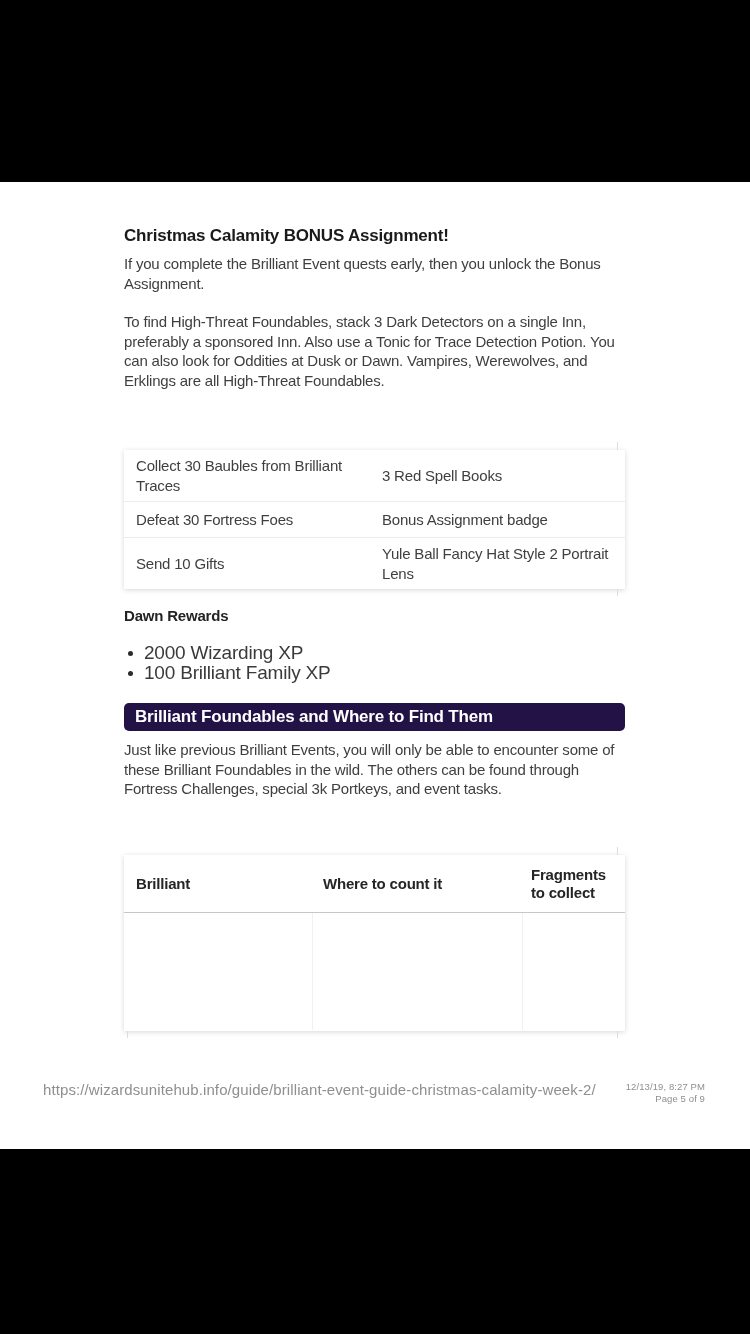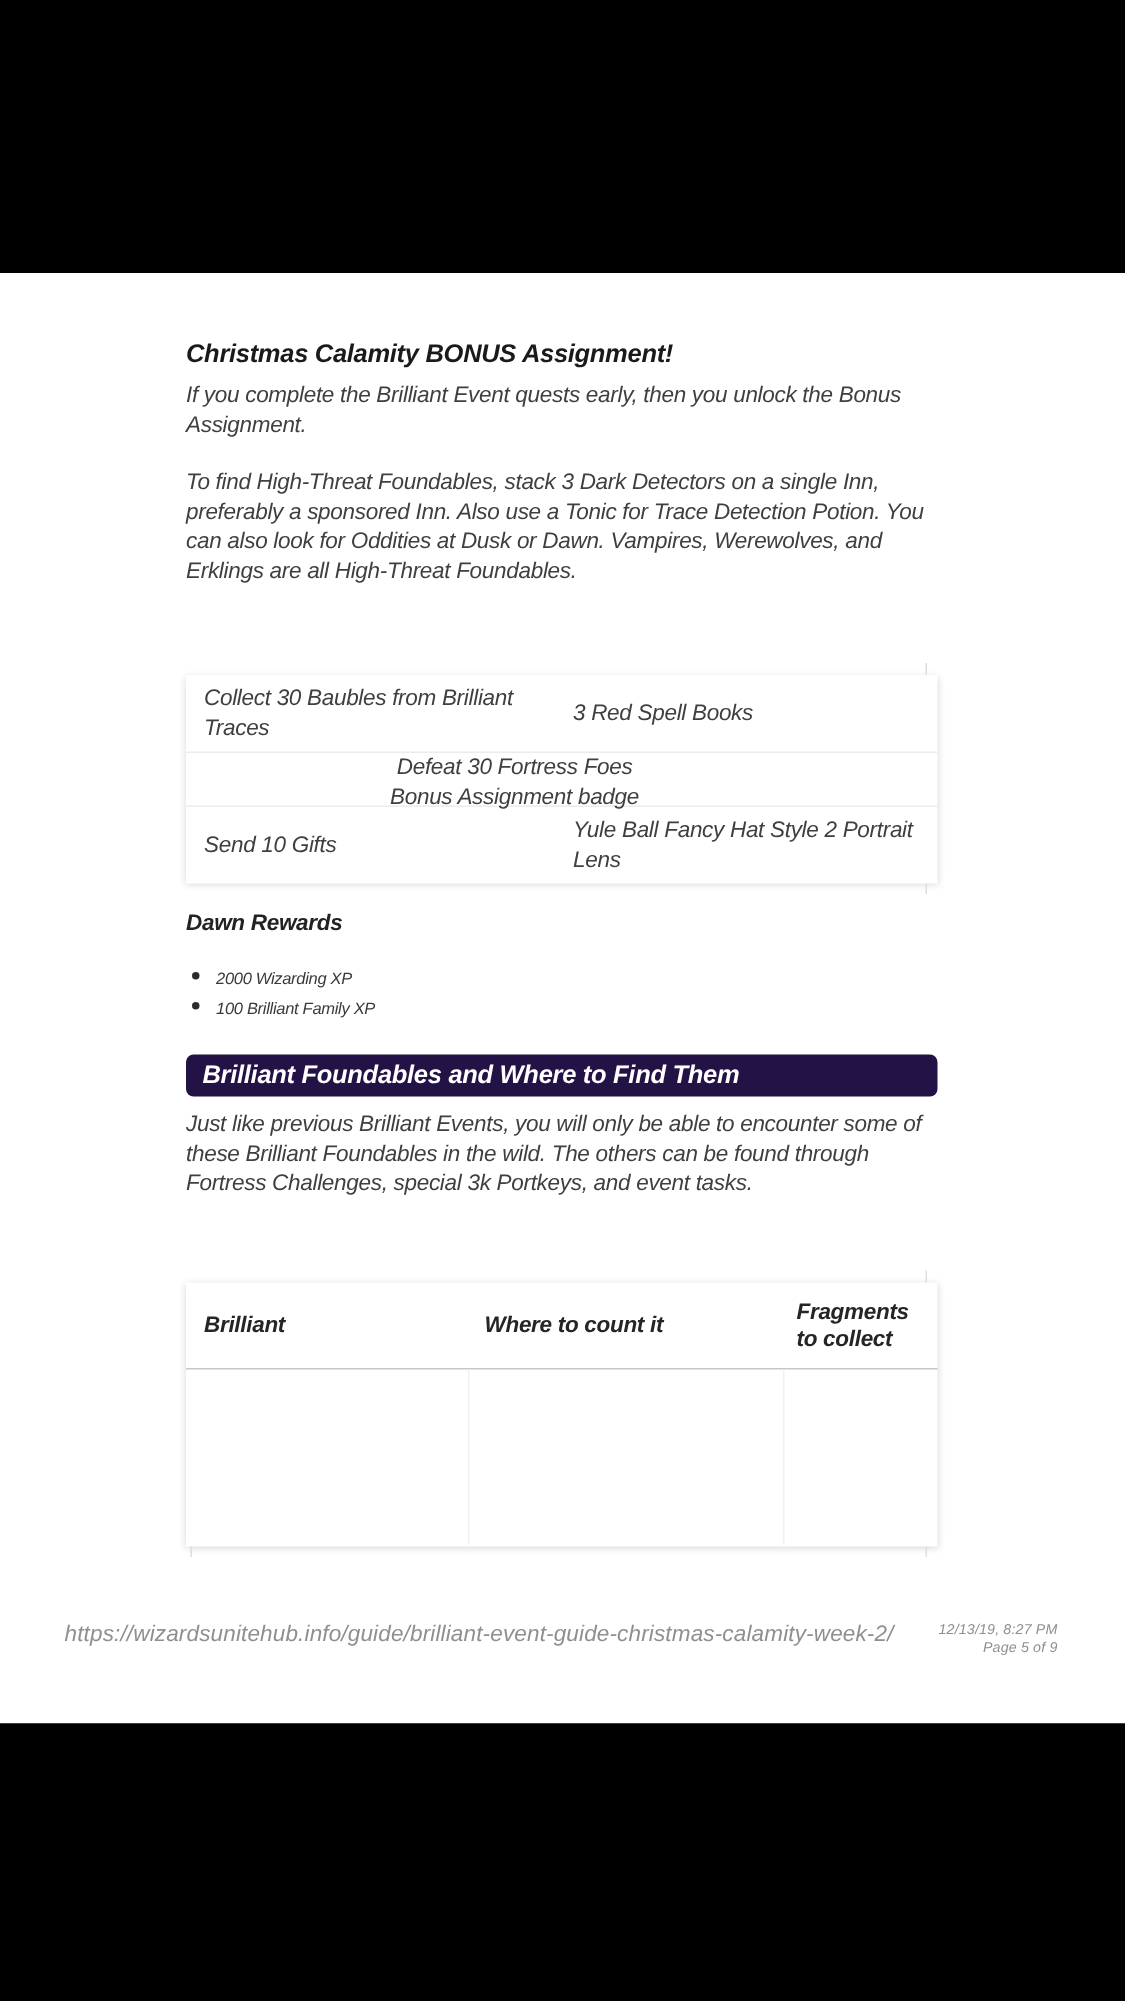--- a/index.html
+++ b/index.html
@@ -6,21 +6,20 @@
   html, body { background: #000; }
   body { font-family: "Liberation Sans", sans-serif; }
 
   .screen {
     position: relative;
     width: 750px;
     height: 1334px;
     background: #000;
     overflow: hidden;
     margin: 0 auto;
-    font-style: italic;
   }
 
   .letterbox { position: absolute; left: 0; width: 750px; background: #000; }
   .letterbox.top { top: 0; height: 182px; }
   .letterbox.bottom { top: 1149px; height: 185px; }
 
   .page {
     position: absolute;
     top: 182px; left: 0;
     width: 750px; height: 967px;
@@ -52,21 +51,21 @@
   }
 
   .tasks-table { top: 268px; }
   .t-row {
     position: relative;
     display: flex; align-items: center;
     border-bottom: 1px solid #ececee;
   }
   .t-row:last-child { border-bottom: none; }
   .t-row.r1 { height: 52px; }
-  .t-row.r2 { height: 36px; flex-direction: column; }
+  .t-row.r2 { height: 36px; }
   .t-row.r3 { height: 51px; }
   .t-cell {
     color: #3f3f41; font-size: 15px; line-height: 19.5px; letter-spacing: -0.2px;
   }
   .t-cell.task   { width: 244px; padding-left: 12px; padding-right: 10px; }
   .t-cell.reward { width: 257px; padding-left: 14px; padding-right: 8px; }
   .col-divider {
     position: absolute; top: 0; bottom: 0; width: 1px; background: #f1f1f2;
   }
 
@@ -79,21 +78,21 @@
 
   .bonus-title {
     top: 425px;
     font-size: 15px; font-weight: 700;
     color: #232325; letter-spacing: -0.2px;
   }
 
   .bullet-list { top: 461px; }
   .bullet-item {
     display: flex; align-items: baseline;
-    font-size: 11px; line-height: 20px;
+    font-size: 19px; line-height: 20px;
     color: #3a3a3c; letter-spacing: -0.2px;
   }
   .bullet-dot {
     width: 5px; height: 5px; border-radius: 50%;
     background: #2b2b2d; flex: 0 0 auto;
     margin: 0 11px 0 4px; position: relative; top: -3px;
   }
 
   .banner {
     top: 521px; width: 501px; height: 28px;

